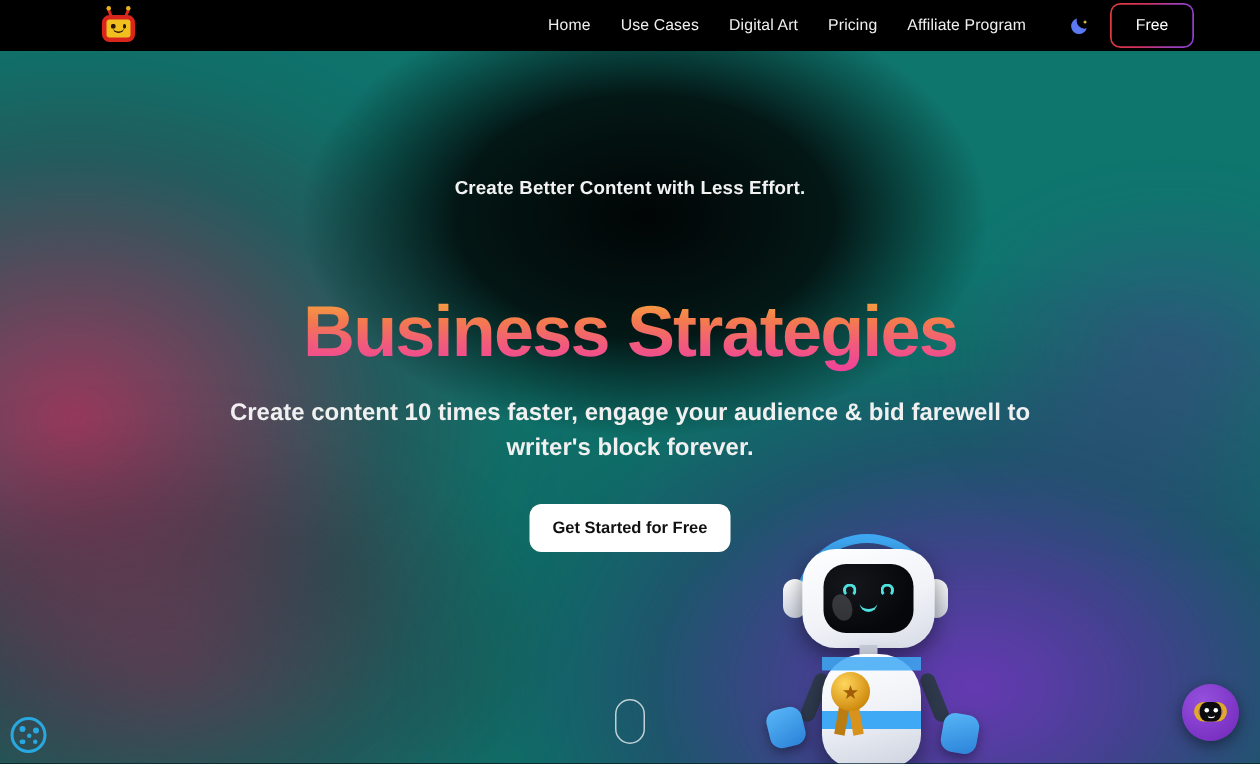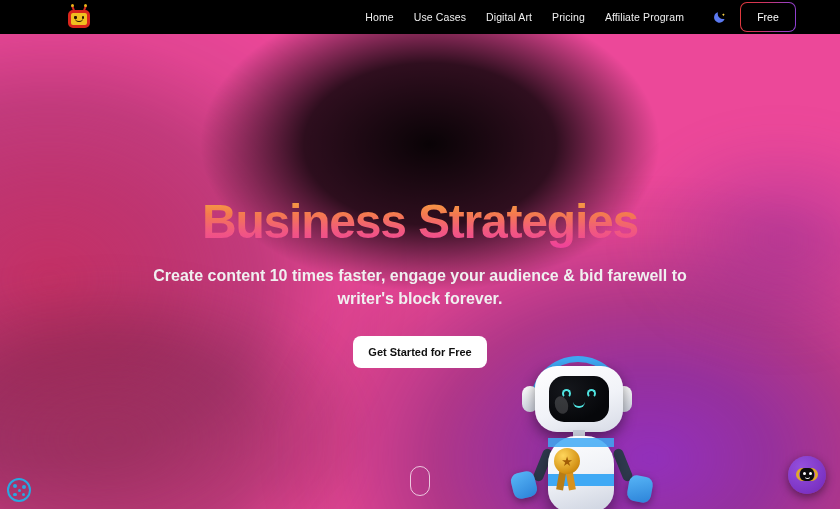--- a/index.html
+++ b/index.html
@@ -3,21 +3,21 @@
 <meta charset="utf-8">
 <style>
   * { margin:0; padding:0; box-sizing:border-box; }
   html, body {
     width:840px; height:509px; overflow:hidden;
     background:#000;
     font-family:"Liberation Sans", sans-serif;
     -webkit-font-smoothing:antialiased;
   }
 
-  .page { position:relative; width:840px; height:509px; overflow:hidden; background:#ec4899; }
+  .page { position:relative; width:840px; height:509px; overflow:hidden; background:#0f766e; }
 
   
   .bg-layer { position:absolute; inset:0; pointer-events:none; }
   .glow-left {
     position:absolute; left:-330px; top:-40px; width:760px; height:640px;
     background:radial-gradient(ellipse 50% 50% at 50% 50%,
       rgba(186,43,89,0.82) 0%,
       rgba(150,35,75,0.52) 32%,
       rgba(86,24,50,0.28) 55%,
       rgba(30,10,20,0.05) 78%,
@@ -286,20 +286,21 @@
         </svg>
       </div>
 
       <div class="login-btn">
         <span class="login-label">Free</span>
       </div>
     </nav>
   </div>
 
   <div class="hero">
+    <div class="eyebrow">Create Better Content with Less Effort.</div>
     <div class="h1-line2">Business Strategies</div>
     <div class="subtitle">Create content 10 times faster, engage your audience &amp; bid farewell to writer's block forever.</div>
     <div class="cta">Get Started for Free</div>
   </div>
 
   <div class="scroll-ind"></div>
 
   <div class="mascot">
     <div class="m-headset"></div>
     <div class="m-ear l"></div>

